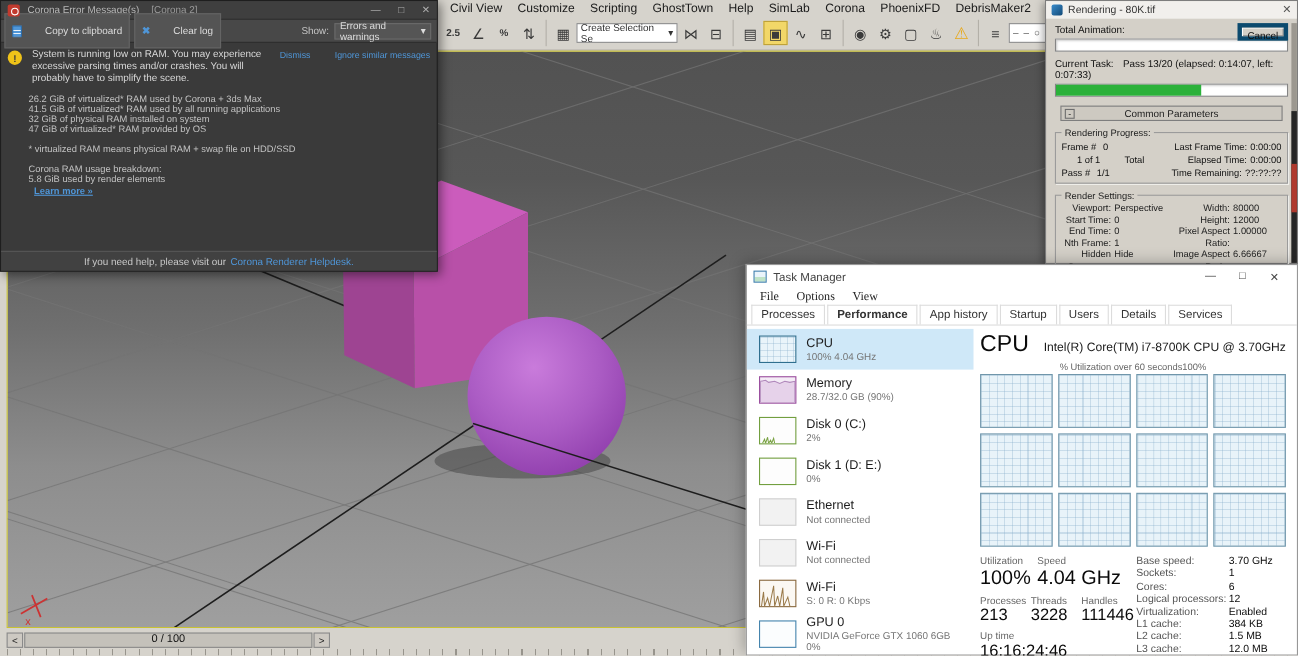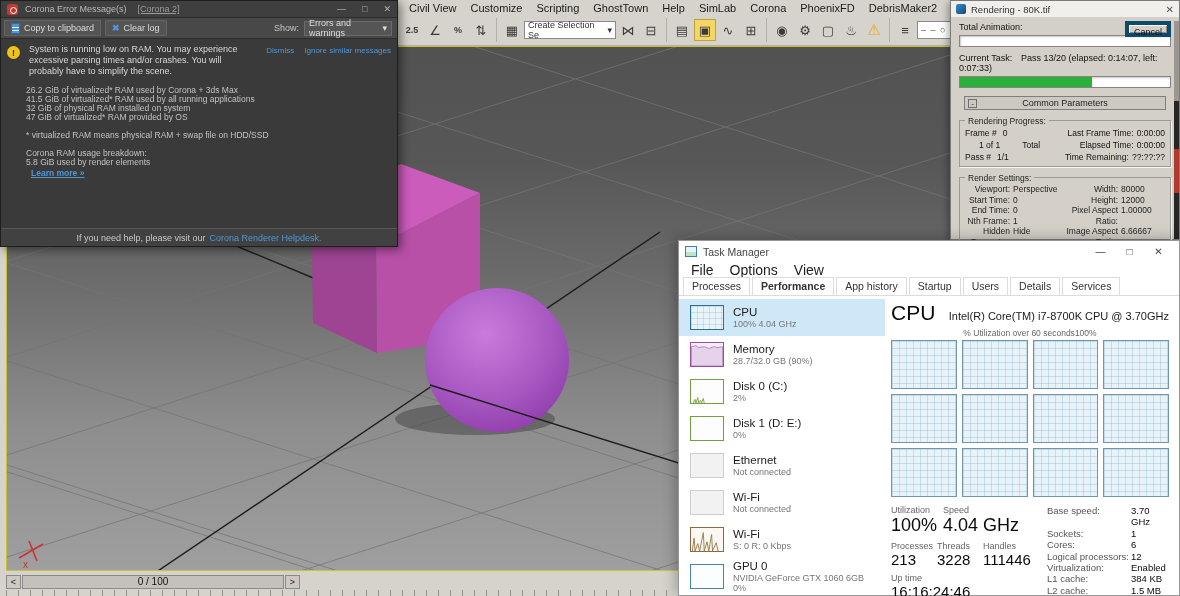--- a/index.html
+++ b/index.html
@@ -41,33 +41,33 @@
   
   .cd { position:absolute; left:0; top:0; width:398px; height:247px; background:#3a3a3a;
     border:1px solid #1e1e1e; color:#c9c9c9; font-size:9px; box-shadow:3px 3px 9px rgba(0,0,0,.45); z-index:5; }
   .cd-title { height:17px; background:#3f3f3f; border-bottom:1px solid #2b2b2b; display:flex; align-items:center; padding:0 6px; gap:7px; }
   .cd-title-icon { width:11px; height:11px; border-radius:2px; background:#c23a2e; position:relative; flex:none; }
   .cd-title-icon::after { content:""; position:absolute; left:3px; top:3px; width:5px; height:5px; border-radius:50%; border:1.5px solid #fff; }
   .cd-title-text { color:#b9b9b9; }
   .cd-title-suffix { color:#9a9a9a; margin-left:4px;text-decoration:underline; }
   .cd-controls { margin-left:auto; display:flex; gap:16px; color:#b0b0b0; font-size:9px; }
   .cd-toolbar { height:21px; background:#484848; border-bottom:1px solid #2c2c2c; display:flex; align-items:center; padding:0 3px; gap:4px; }
-  .cd-btn { display:flex; align-items:center; gap:4px; background:#545454; border:1px solid #646464; height:16px; padding:0 6px; color:#ddd; }
+  .cd-btn { display:flex; align-items:center; gap:21px; background:#545454; border:1px solid #646464; height:32px; padding:0 6px; color:#ddd; }
   .copy-ic { width:9px; height:11px; background:#4f96d8; border-radius:1px; box-shadow:inset 0 0 0 1px #2d6ca8;
     background-image:repeating-linear-gradient(#e8f2fb 0 1px, transparent 1px 3px); background-position:0 3px; background-repeat:no-repeat; background-size:7px 8px; background-origin:content-box; padding:1px; }
   .clear-ic { color:#4f96d8; font-size:9px; font-weight:bold; }
   .cd-show { margin-left:auto; display:flex; align-items:center; gap:5px; color:#c5c5c5; }
   .cd-select { width:88px; height:15px; background:#555; border:1px solid #6a6a6a; display:flex; align-items:center;
     justify-content:space-between; padding:0 4px; color:#ddd; margin-right:2px; }
   .cd-body { position:relative; padding:5px 6px; }
   .warn-row { display:flex; align-items:flex-start; }
   .warn-icon { width:13px; height:13px; border-radius:50%; background:#efc319; color:#3a3a3a; font-weight:bold;
     display:flex; align-items:center; justify-content:center; font-size:9px; flex:none; margin-top:2px; }
   .warn-text { width:212px; margin-left:9px; line-height:11px; color:#d8d8d8; }
-  .warn-links { margin-left:auto; display:flex; gap:10px; color:#4f96d8; font-size:8px; margin-top:2px; white-space:nowrap; }
+  .warn-links { margin-left:auto; display:flex; gap:22px; color:#4f96d8; font-size:8px; margin-top:2px; white-space:nowrap; }
   .cd-line { margin-left:19px; font-size:8.5px; line-height:9px; color:#c2c2c2; }
   .cd-gap { height:9px; }
   .cd-link { color:#4f96d8; text-decoration:underline; }
   .cd-footer { position:absolute; left:0; right:0; bottom:0; height:18px; background:#414141; border-top:1px solid #575757;
     display:flex; align-items:center; justify-content:center; gap:4px; }
 
   
   .rw { position:absolute; left:950px; top:0; width:230px; height:240px; background:#d4d0c8; border:1px solid #7d7d7d;
     font-size:9px; color:#111; z-index:6; box-shadow:-2px 2px 7px rgba(0,0,0,.35); }
   .rw-title { height:16px; background:#f1efec; display:flex; align-items:center; gap:5px; padding:0 5px; font-size:9.5px; color:#333; }
@@ -98,21 +98,21 @@
   .rw-scroll .dark { position:absolute; left:0; right:0; top:80px; bottom:0; background:#262626; }
   .rw-scroll .thumb { position:absolute; left:0; right:0; top:128px; height:44px; background:#b03a2e; }
 
   
   .tm { position:absolute; left:678px; top:240px; width:502px; height:356px; background:#fff; border:1px solid #979797;
     z-index:7; box-shadow:-3px -2px 12px rgba(0,0,0,.25); font-size:11px; }
   .tm-title { height:21px; display:flex; align-items:center; gap:6px; padding:0 6px; font-size:10.5px; color:#444; }
   .tm-app-icon { width:12px; height:11px; border:1px solid #3f7fae; background:linear-gradient(#eaf4fb 55%, #bfe3c7 55%); flex:none; }
   .tm-controls { margin-left:auto; display:flex; }
   .tm-ctrl { width:29px; text-align:center; color:#444; font-size:10px; }
-  .tm-menubar { display:flex; height:16px; padding:0 4px; font-size:14px; color:#222; }
+  .tm-menubar { display:flex; align-items:center; height:16px; padding:0 4px; font-size:11px; color:#222;font-family:Liberation Serif, serif; }
   .tm-menu { padding:0 8px; }
   .tm-tabs { display:flex; align-items:flex-end; height:18px; padding-left:4px; border-bottom:1px solid #dcdcdc; font-size:10.5px; }
   .tm-tab { padding:2px 8px 3px 8px; border:1px solid #dcdcdc; border-bottom:none; margin-right:2px; color:#333; white-space:nowrap; }
   .tm-tab.active { font-weight:bold; }
   .tm-content { display:flex; height:301px; }
   .tm-sidebar { width:206px; flex:none; padding-top:3px; }
   .sb-item { height:37px; display:flex; align-items:center; padding-left:11px; }
   .sb-item.selected { background:#cfe8f8; }
   .sb-thumb { width:34px; height:25px; background:#fff; border:1px solid #999; flex:none; position:relative; overflow:hidden; }
   .t-cpu { border-color:#2f6f8f; background-color:#e9f4fa;
@@ -138,21 +138,21 @@
                      repeating-linear-gradient(to bottom, rgba(130,170,200,.32) 0 1px, transparent 1px 7px); }
   .cpu-stats { display:flex; margin-top:8px; }
   .stats-left { width:138px; flex:none; }
   .sl-row { display:flex; }
   .sl-lbl { font-size:9px; color:#666; }
   .sl-val-lg { font-size:18px; color:#0a0a0a; }
   .sl-val-md { font-size:15px; color:#0a0a0a; }
   .w52 { width:52px; flex:none; } .w46 { width:46px; flex:none; } .mt5 { margin-top:5px; }
   .stats-right { margin-left:4px; font-size:9.5px; line-height:11.4px; }
   .dr { display:flex; }
-  .dr .l { width:84px; color:#555; flex:none;margin-left:14px; }
+  .dr .l { width:84px; color:#555; flex:none; }
   .dr .v { color:#0a0a0a; }
 </style>
 </head>
 <body>
 
 <div class="max-menubar">
   <span class="menu-item">Civil View</span>
   <span class="menu-item">Customize</span>
   <span class="menu-item">Scripting</span>
   <span class="menu-item">GhostTown</span>

